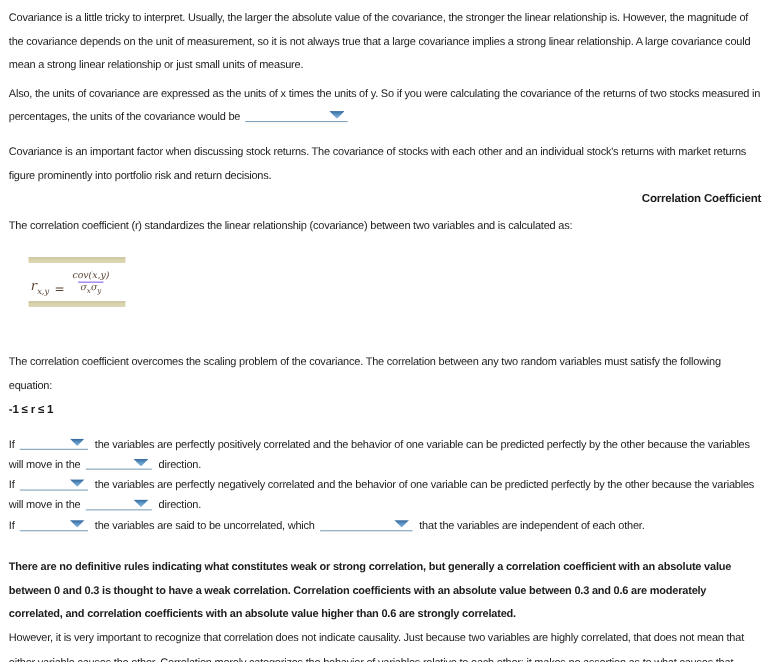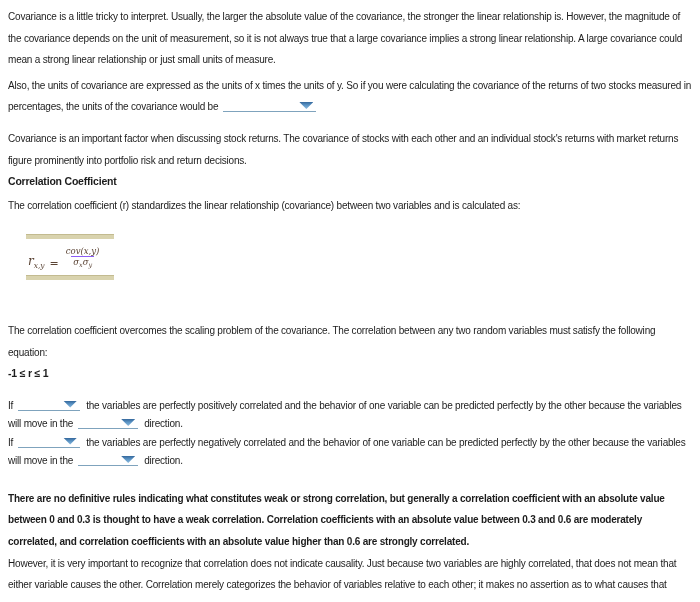--- a/index.html
+++ b/index.html
@@ -16,21 +16,21 @@
     color:#1c1c1c;
   }
   .para{margin:0;line-height:21.5px;}
   .m-p2{margin-top:4px;}
   .m-p3{margin-top:10.5px;}
   .m-h{margin-top:4px;}
   .m-p4{margin-top:2px;}
   .m-p5{margin-top:40px;}
   .m-p6{margin-top:17px;font-weight:bold;}
   .m-p7{margin-top:0.5px;}
-  .heading{font-weight:bold;line-height:21.5px;margin:0;font-size:10.5px;}
+  .heading{font-weight:bold;line-height:21.5px;margin:0;font-size:10.5px;text-align:right;}
   .inequality{font-weight:bold;line-height:21.5px;margin:0;font-size:10.5px;}
   .fillin{margin:12px 0 0 0;line-height:18.5px;}
   .fillin .sentence{margin:0;}
   
   .dd{
     display:inline-block;
     position:relative;
     height:12px;
     border-bottom:1px solid #7fa3bd;
     vertical-align:-2px;
@@ -97,19 +97,20 @@
 
   <p class="para m-p5">The correlation coefficient overcomes the scaling problem of the covariance. The correlation between any two random variables must satisfy the following equation:</p>
 
   <p class="inequality">-1 ≤ r ≤ 1</p>
 
   <div class="fillin">
     <p class="sentence"><span>If</span><span class="dd dd-if"><span class="arrow"></span></span><span>the variables are perfectly positively correlated and the behavior of one variable can be predicted perfectly by the other because the variables will move in the</span><span class="dd dd-dir"><span class="arrow"></span></span><span>direction.</span></p>
 
     <p class="sentence"><span>If</span><span class="dd dd-if"><span class="arrow"></span></span><span>the variables are perfectly negatively correlated and the behavior of one variable can be predicted perfectly by the other because the variables will move in the</span><span class="dd dd-dir"><span class="arrow"></span></span><span>direction.</span></p>
 
+    <p class="sentence"><span>If</span><span class="dd dd-if"><span class="arrow"></span></span><span>the variables are said to be uncorrelated, which</span><span class="dd dd-which"><span class="arrow"></span></span><span>that the variables are independent of each other.</span></p>
   </div>
 
   <p class="para m-p6">There are no definitive rules indicating what constitutes weak or strong correlation, but generally a correlation coefficient with an absolute value between 0 and 0.3 is thought to have a weak correlation. Correlation coefficients with an absolute value between 0.3 and 0.6 are moderately correlated, and correlation coefficients with an absolute value higher than 0.6 are strongly correlated.</p>
 
   <p class="para m-p7">However, it is very important to recognize that correlation does not indicate causality. Just because two variables are highly correlated, that does not mean that either variable causes the other. Correlation merely categorizes the behavior of variables relative to each other; it makes no assertion as to what causes that behavior.</p>
 
 </div>
 
 </body></html>

